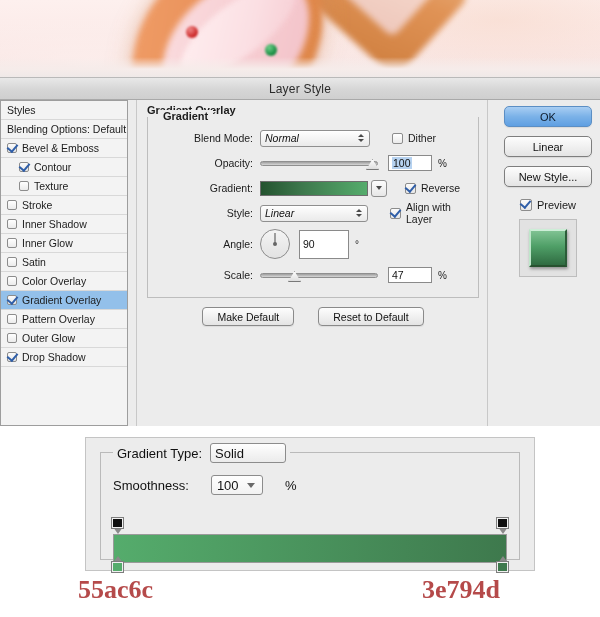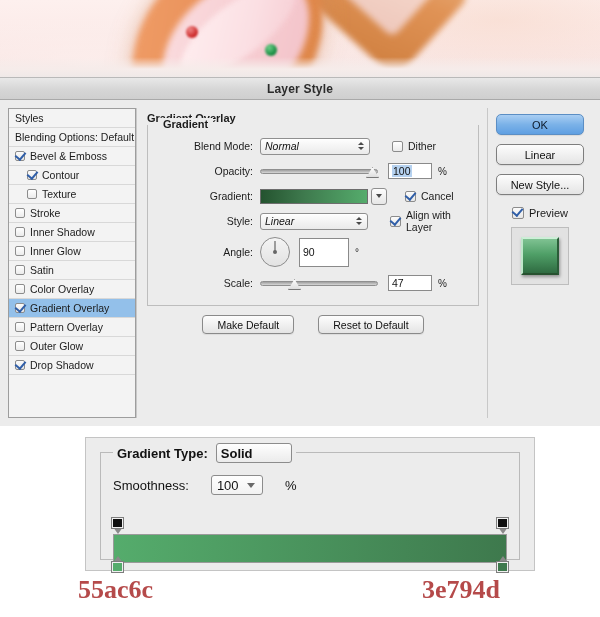--- a/index.html
+++ b/index.html
@@ -76,23 +76,23 @@
     position:absolute; left:0; top:77px; width:600px; height:348px;
     background:#ebebeb;
     border-top:1px solid #b9b9b9;
   }
   .titlebar {
     height:22px; width:100%;
     background: linear-gradient(180deg,#e8e8e8 0%, #d6d6d6 55%, #cfcfcf 100%);
     border-bottom:1px solid #a9a9a9;
     display:flex; align-items:center; justify-content:center;
   }
-  .titlebar .title { font-size:12px; color:#2b2b2b; letter-spacing:.2px;font-weight:bold; }
-
-  .dlg-body { position:relative; width:100%; height:326px; background:#ececec; padding:8px; display:flex; gap:0;}
+  .titlebar .title { font-size:12px; color:#2b2b2b; letter-spacing:.2px; }
+
+  .dlg-body { position:relative; width:100%; height:326px; background:#ececec; display:flex; gap:8px;}
 
   
   .styles-panel {
     width:128px; background:#f3f3f3;
     border:1px solid #9d9d9d;
     font-size:10.5px; color:#1b1b1b;
     overflow:hidden;
   }
   .styles-row {
     height:19px; display:flex; align-items:center; padding-left:6px;
@@ -248,21 +248,21 @@
     position:absolute; left:85px; top:437px; width:450px; height:134px;
     background:#ececec; border:1px solid #c4c4c4;
   }
   .gefield {
     position:absolute; left:14px; top:14px; right:14px; bottom:10px;
     border:1px solid #bababa;
   }
   .ge-legend {
     position:absolute; left:12px; top:-10px; background:#ececec;
     display:flex; align-items:center; gap:8px; padding:0 4px;
-    font-size:13px; color:#111;font-weight:bold;
+    font-size:13px; color:#111;
   }
   .ge-select {
     height:20px; min-width:76px; background: linear-gradient(180deg,#fefefe,#ebebeb);
     border:1px solid #8c8c8c; border-radius:3px; font-size:13px;
     display:flex; align-items:center; padding:0 4px; gap:6px; color:#111;
   }
   .ge-smooth {
     position:absolute; left:12px; top:22px; display:flex; align-items:center;
     gap:22px; font-size:13px; color:#111;
   }
@@ -431,21 +431,21 @@
           </div>
 
           <div class="row">
             <span class="lab">Gradient:</span>
             <div class="gradswatch"></div>
             <div class="gradbtn">
                 <i></i>
               </div>
             <div class="cbrow" style="margin-left:18px">
               <span class="cb on"></span>
-              <span>Cancel</span>
+              <span>Reverse</span>
             </div>
           </div>
 
           <div class="row">
             <span class="lab">Style:</span>
             <div class="select" style="width:110px">
               <span class="val">Linear</span>
               <span class="arrows">
                   <i class="up"></i>
                   <i class="dn"></i>

